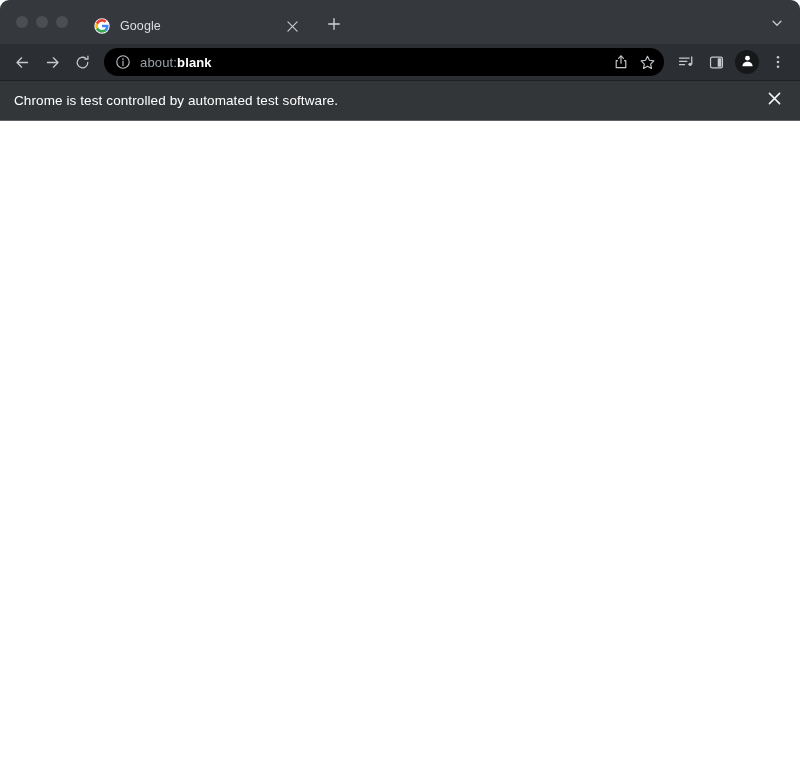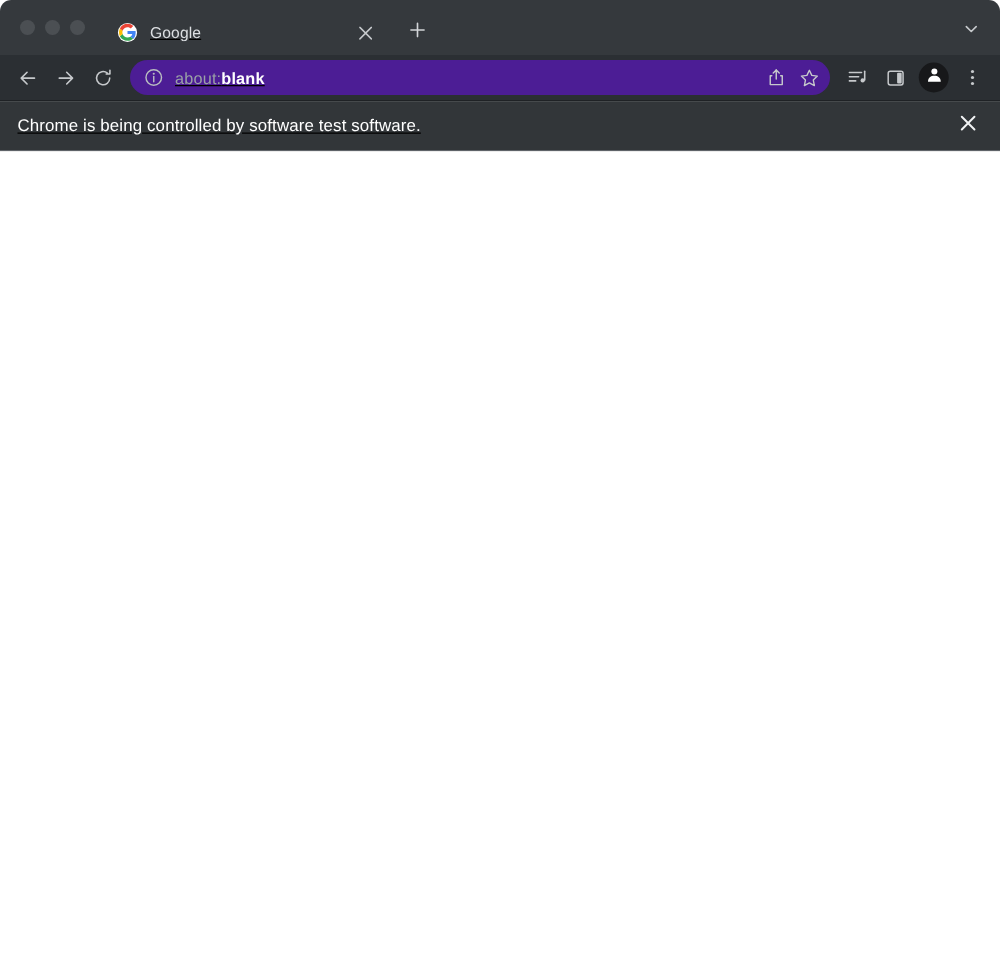--- a/index.html
+++ b/index.html
@@ -18,21 +18,20 @@
 
   .browser-window {
     width: 800px;
     height: 706px;
     background: #ffffff;
     border-radius: 9px;
     overflow: hidden;
     position: relative;
     display: flex;
     flex-direction: column;
-    text-decoration: underline;
   }
 
   
   .tab-strip {
     height: 44px;
     background: #35393d;
     display: flex;
     align-items: flex-end;
     position: relative;
     flex: 0 0 auto;
@@ -156,21 +155,21 @@
     justify-content: center;
     border-radius: 50%;
     flex: 0 0 28px;
   }
   .icon-button svg { display: block; }
 
   .omnibox {
     flex: 1 1 auto;
     height: 28px;
     margin: 0 6px 0 8px;
-    background: #4c1d95;
+    background: #000000;
     border-radius: 14px;
     display: flex;
     align-items: center;
     padding: 0 4px 0 10px;
     min-width: 0;
   }
 
   .omnibox-info-icon {
     width: 18px;
     height: 18px;
@@ -408,21 +407,21 @@
             <circle cx="9" cy="14.4" r="1.45" fill="#c6c9cc"></circle>
           </svg>
         </span>
       </div>
 
     </div>
 
   </div>
 
   <div class="automation-banner">
-    <span class="automation-text">Chrome is being controlled by software test software.</span>
+    <span class="automation-text">Chrome is test controlled by automated test software.</span>
     <span class="banner-close">
       <span>
         <svg width="15" height="15" viewBox="0 0 16 16">
           <path d="M2.6 2.6 L13.4 13.4 M13.4 2.6 L2.6 13.4" stroke="#f1f3f4" stroke-width="1.7" stroke-linecap="round"></path>
         </svg>
       </span>
     </span>
   </div>
 
   <div class="page-content"></div>

